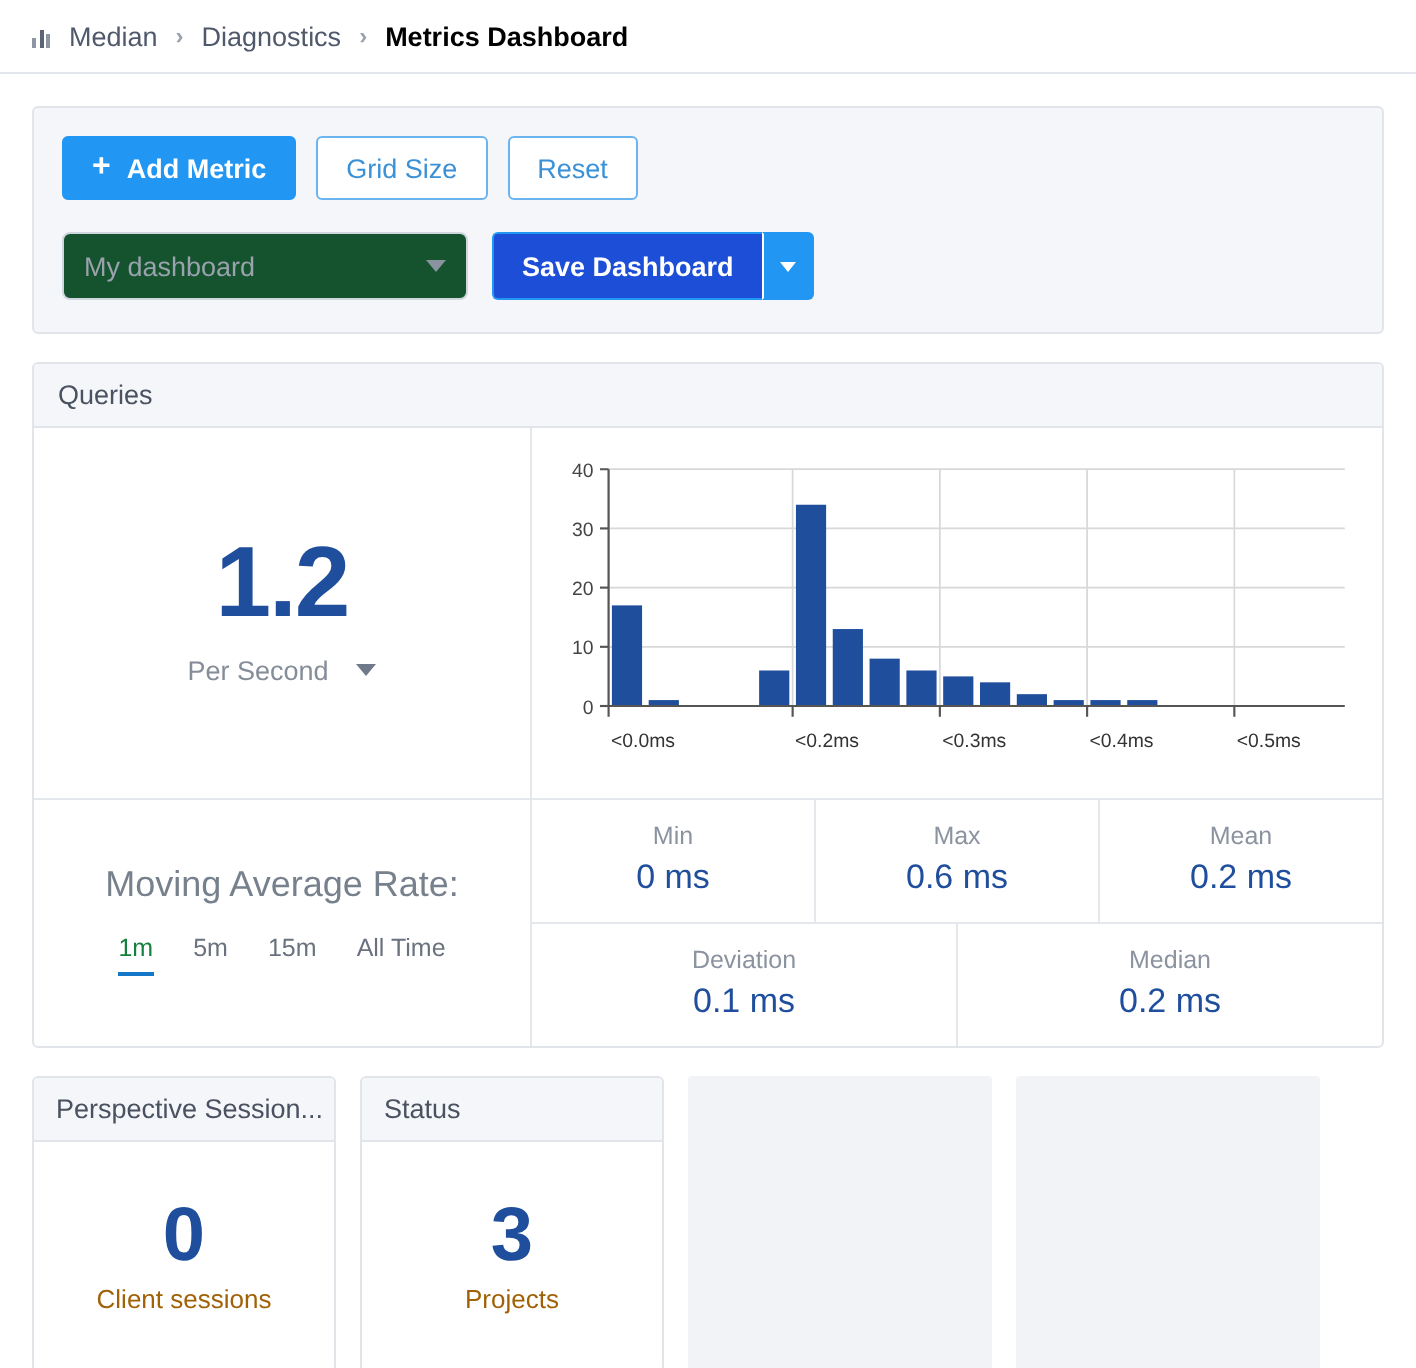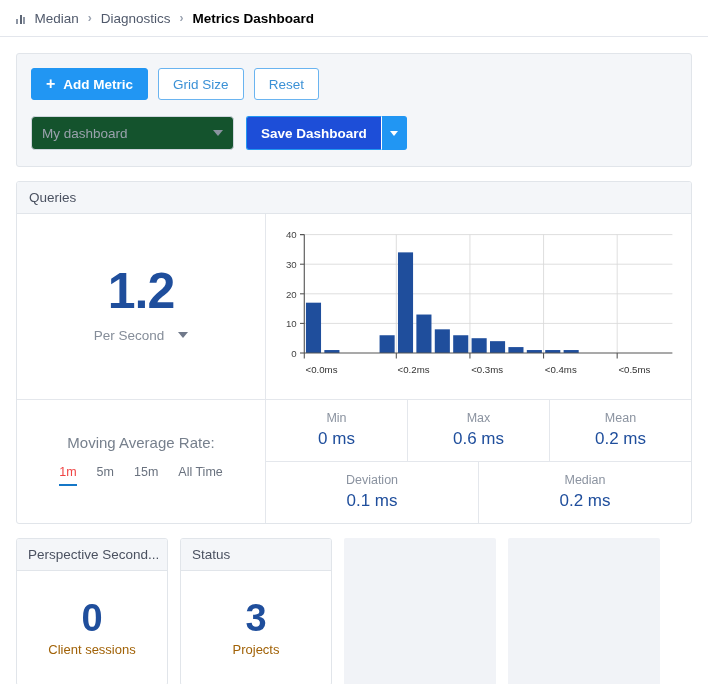--- a/index.html
+++ b/index.html
@@ -236,35 +236,35 @@
   .mov-cell {
     width: 249px;
     border-right: 1px solid #e4e7ec;
     display: flex;
     flex-direction: column;
     align-items: center;
     justify-content: center;
     padding: 18px 0 20px 0;
   }
   .mov-title {
-    font-size: 15px;
+    font-size: 18px;
     color: #77808d;
     margin-bottom: 14px;
   }
   .mov-tabs { display: flex; align-items: flex-start; }
   .mov-tab {
     font-size: 12.5px;
     color: #6a727f;
     margin-right: 20px;
     cursor: pointer;
     padding-bottom: 5px;
     white-space: nowrap;
   }
   .mov-tab:last-child { margin-right: 0; }
-  .mov-tab.active { color: #ef4444; border-bottom: 2px solid #1577c7; }
+  .mov-tab.active { color: #15803d; border-bottom: 2px solid #1577c7; }
 
   .stats { flex: 1; display: flex; flex-direction: column; }
   .stats-row { display: flex; flex: 1; }
   .stats-row.first { border-bottom: 1px solid #e4e7ec; }
   .stat {
     flex: 1;
     border-right: 1px solid #e4e7ec;
     display: flex;
     flex-direction: column;
     align-items: center;
@@ -471,21 +471,21 @@
               <div class="stat-label">Median</div>
               <div class="stat-value">0.2 ms</div>
             </div>
           </div>
       </div>
     </div>
   </div>
 
   <div class="cards" id="cards">
       <div class="card">
-        <div class="card-head">Perspective Second...</div>
+        <div class="card-head">Perspective Session...</div>
         <div class="card-body">
           <div class="card-number">0</div>
           <div class="card-label">Client sessions</div>
         </div>
       </div>
       <div class="card">
         <div class="card-head">Status</div>
         <div class="card-body">
           <div class="card-number">3</div>
           <div class="card-label">Projects</div>

